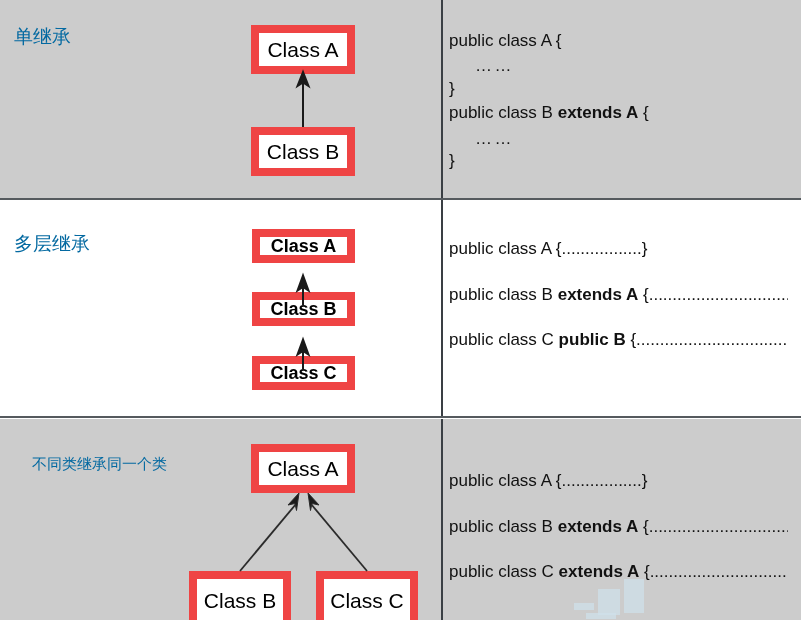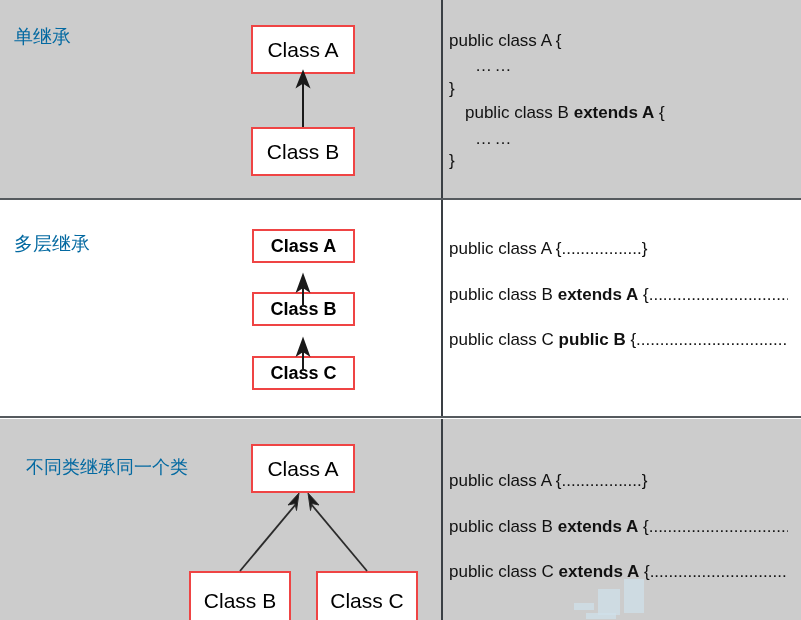--- a/index.html
+++ b/index.html
@@ -59,21 +59,21 @@
     color: #0369a1;
     white-space: nowrap;
     letter-spacing: 0px;
   }
 
   
   .class-box {
     position: absolute;
     box-sizing: border-box;
     background: #ffffff;
-    border: 2px solid #ef4444;
+    border: 8px solid #ef4444;
     display: flex;
     align-items: center;
     justify-content: center;
     color: #000000;
     white-space: nowrap;
   }
 
   
   .code-col {
     position: absolute;
@@ -153,21 +153,21 @@
       <g stroke="#1a1a1a" stroke-width="2" fill="#1a1a1a">
         <line x1="303" y1="127" x2="303" y2="82"></line>
         <polygon points="303,72 297.5,86 303,82.5 308.5,86"></polygon>
       </g>
     </svg>
 
     <div class="code-col">
       <div class="code-line" style="top:31px;">public class A {</div>
       <div class="code-line indent dots-small" style="top:56px;">……</div>
       <div class="code-line" style="top:79px;">}</div>
-      <div class="code-line" style="top:103px;margin-left:16px;"><span>public class B </span><b>extends A</b><span> {</span></div>
+      <div class="code-line" style="top:103px;"><span>public class B </span><b>extends A</b><span> {</span></div>
       <div class="code-line indent dots-small" style="top:129px;">……</div>
       <div class="code-line" style="top:151px;">}</div>
     </div>
   </div>
 
   <div class="hdiv" id="hdiv-0"></div>
 
   <div class="row white" id="row-1">
 
     <div class="section-label" style="left:14px; top:31px; font-size:19px;">多层继承</div>
@@ -191,21 +191,21 @@
       <div class="code-line" style="top:39px;"><span>public class A {</span><b></b><span></span><span>.................}</span></div>
       <div class="code-line" style="top:85px;"><span>public class B </span><b>extends A</b><span> {</span><span>....................................</span></div>
       <div class="code-line" style="top:130px;"><span>public class C </span><b>public B</b><span> {</span><span>....................................</span></div>
     </div>
   </div>
 
   <div class="hdiv" id="hdiv-1"></div>
 
   <div class="row gray" id="row-2">
 
-    <div class="section-label" style="left:26px; top:36px; font-size:18px;">不同类继承同一个类</div>
+    <div class="section-label" style="left:32px; top:36px; font-size:15px;">不同类继承同一个类</div>
 
     <div class="class-box" style="left:251px; top:25px; width:104px; height:49px; font-size:21px;">Class A</div>
 
     <div class="class-box" style="left:189px; top:152px; width:102px; height:60px; font-size:21px;">Class B</div>
 
     <div class="class-box" style="left:316px; top:152px; width:102px; height:60px; font-size:21px;">Class C</div>
 
     <svg class="arrow-layer" viewBox="0 0 801 201">
       <g stroke="#2b2b2b" stroke-width="1.8" fill="#1a1a1a">
         <line x1="240" y1="152" x2="296" y2="85"></line>

